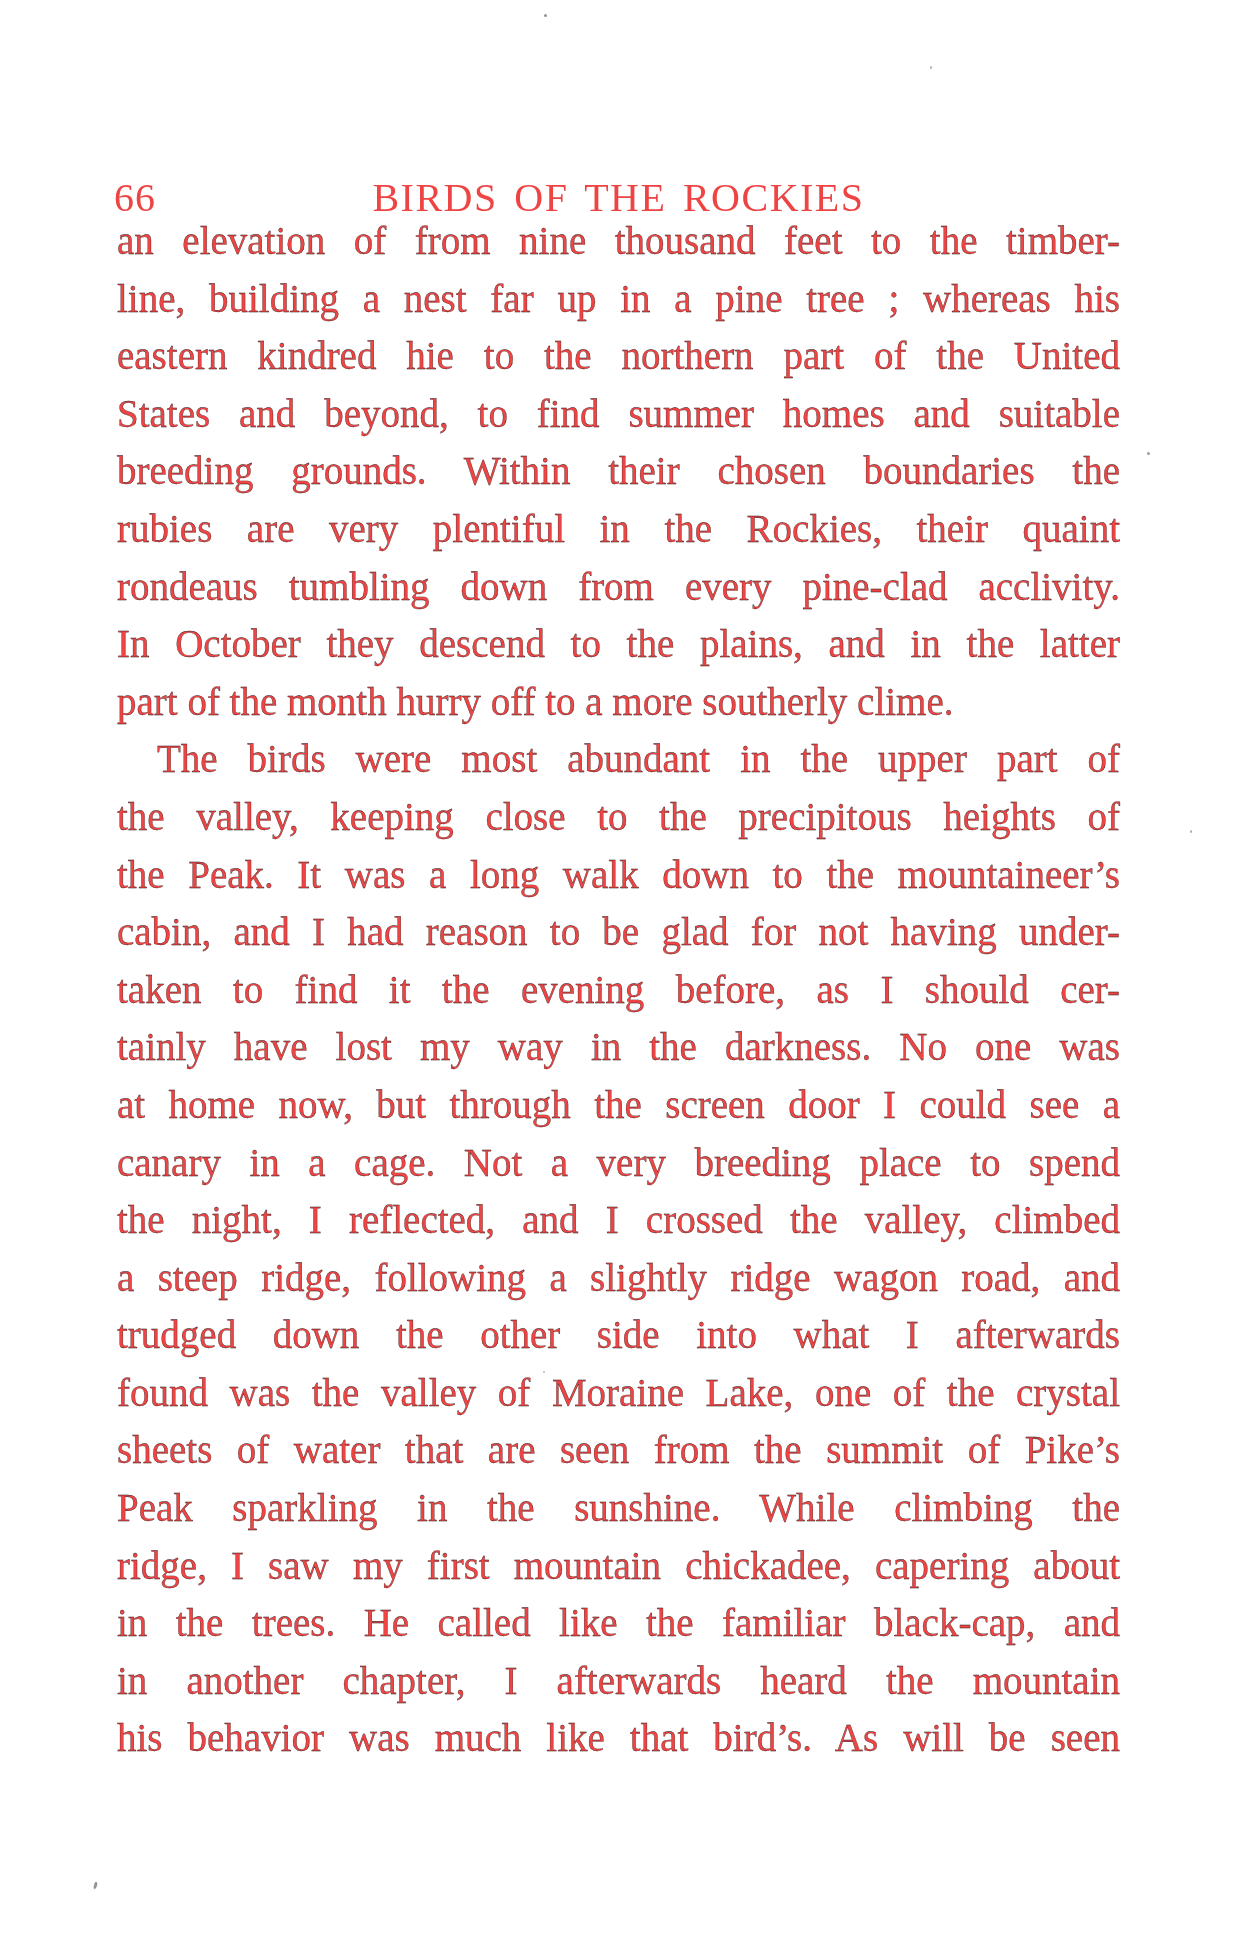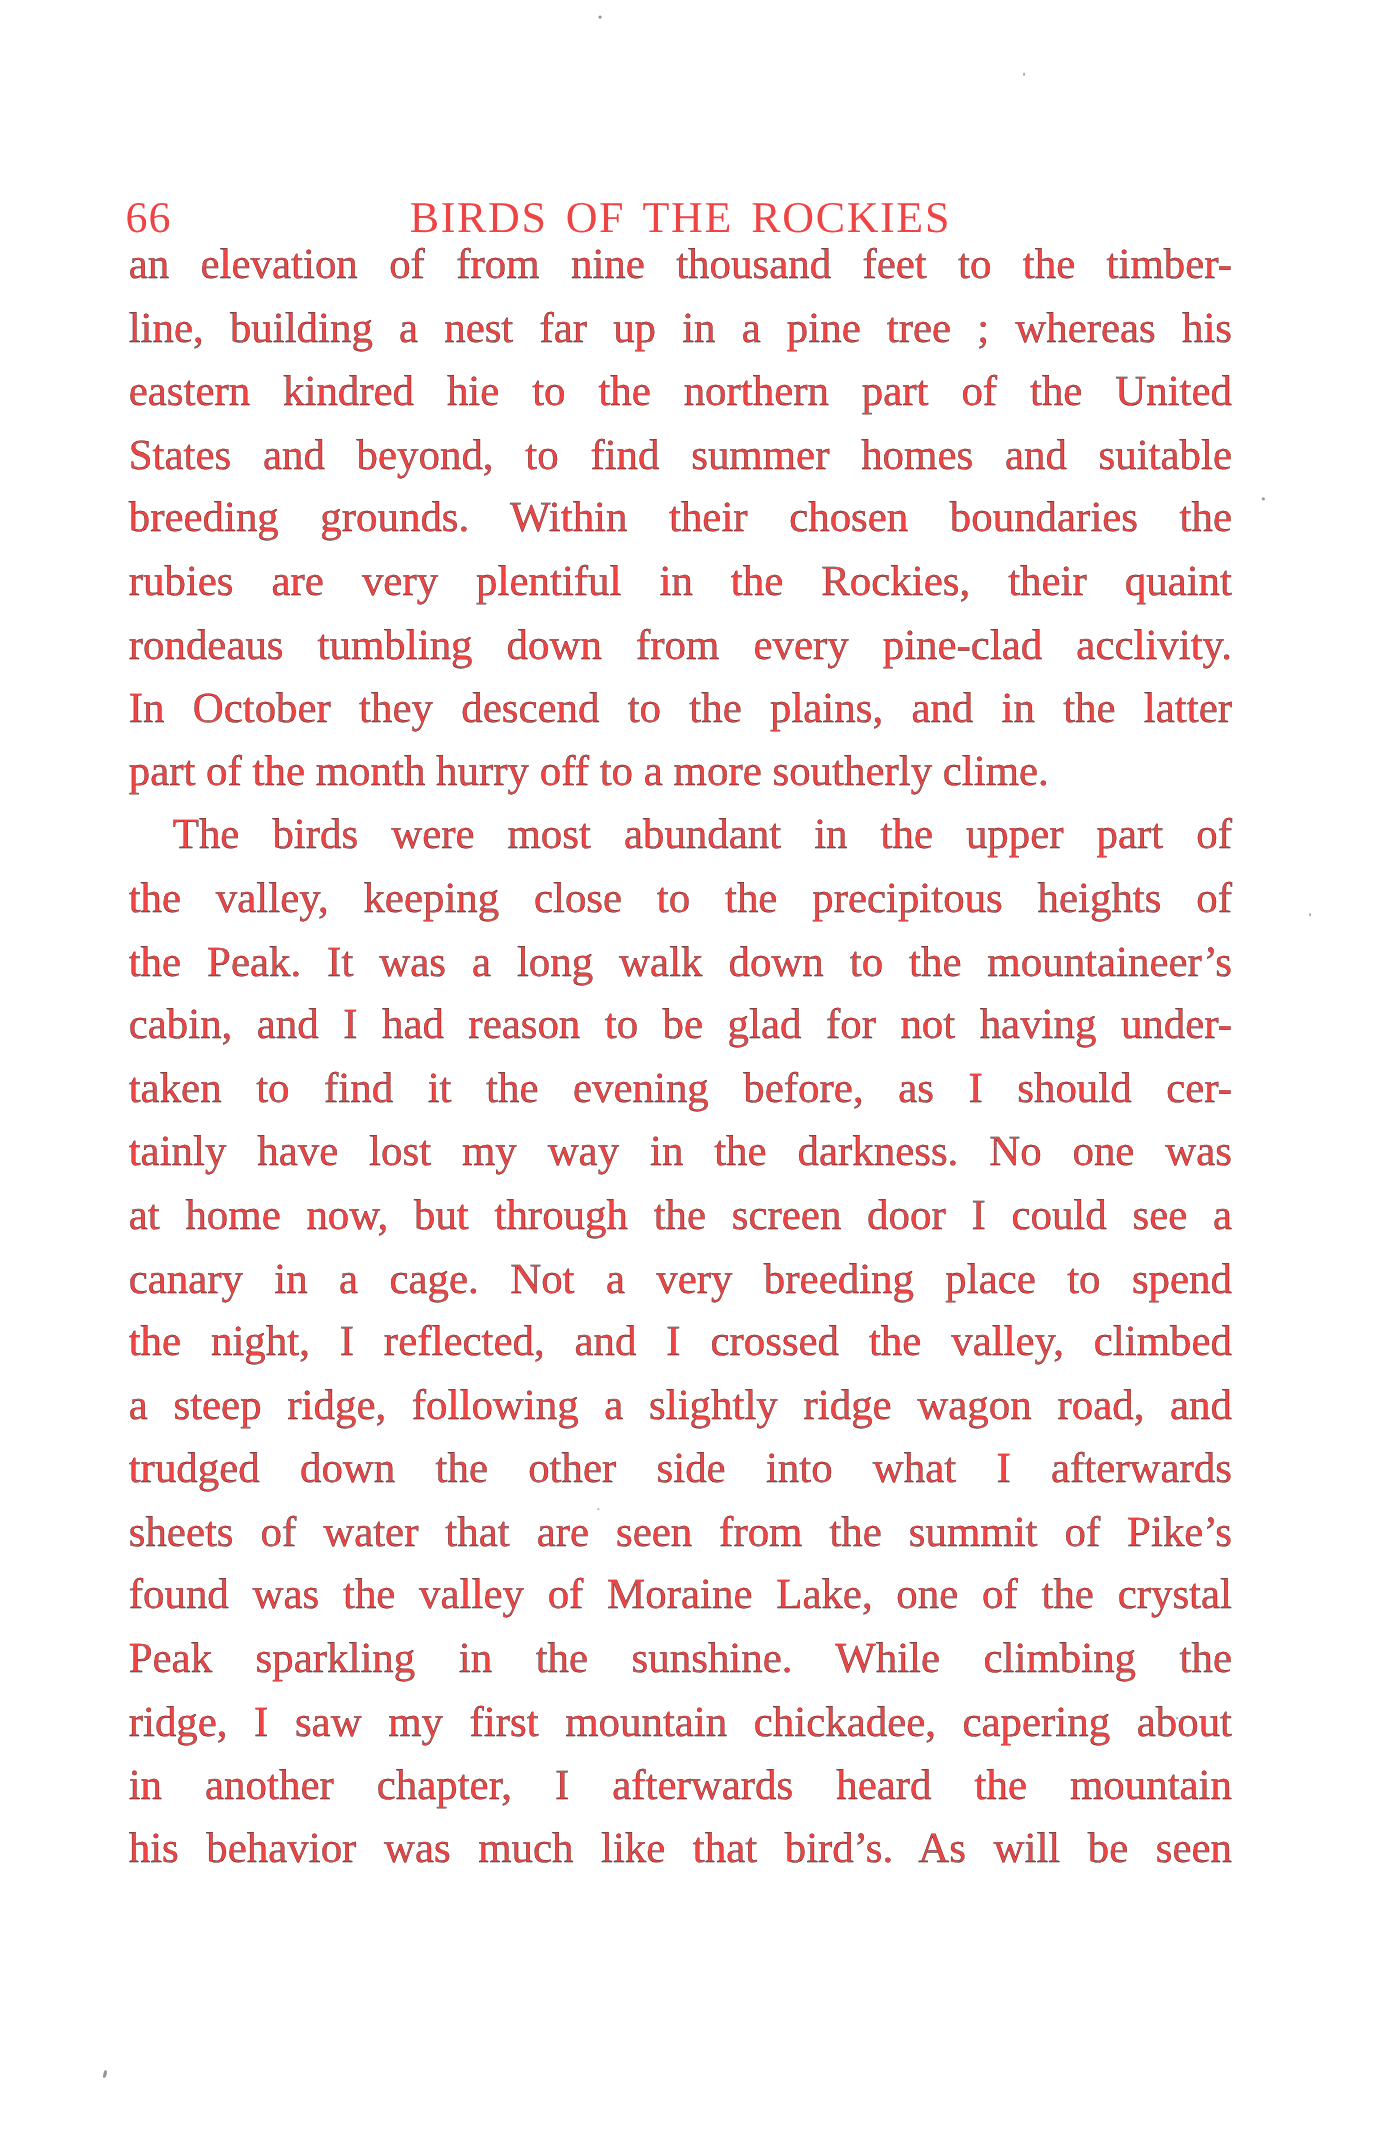--- a/index.html
+++ b/index.html
@@ -97,24 +97,25 @@
     <div class="line">the valley, keeping close to the precipitous heights of</div>
     <div class="line">the Peak. It was a long walk down to the mountaineer’s</div>
     <div class="line">cabin, and I had reason to be glad for not having under-</div>
     <div class="line">taken to find it the evening before, as I should cer-</div>
     <div class="line">tainly have lost my way in the darkness. No one was</div>
     <div class="line">at home now, but through the screen door I could see a</div>
     <div class="line">canary in a cage. Not a very breeding place to spend</div>
     <div class="line">the night, I reflected, and I crossed the valley, climbed</div>
     <div class="line">a steep ridge, following a slightly ridge wagon road, and</div>
     <div class="line">trudged down the other side into what I afterwards</div>
+    <div class="line">found was the valley of Moraine Lake, one of the crystal</div>
     <div class="line">sheets of water that are seen from the summit of Pike’s</div>
-    <div class="line">found was the valley of Moraine Lake, one of the crystal</div>
     <div class="line">Peak sparkling in the sunshine. While climbing the</div>
     <div class="line">ridge, I saw my first mountain chickadee, capering about</div>
+    <div class="line">in the trees. He called like the familiar black-cap, and</div>
     <div class="line">in another chapter, I afterwards heard the mountain</div>
     <div class="line">his behavior was much like that bird’s. As will be seen</div>
   </div>
 
   <div class="speck" id="speck-1"></div>
   <div class="speck" id="speck-2"></div>
   <div class="speck" id="speck-3"></div>
   <div class="speck" id="speck-4"></div>
   <div class="speck" id="speck-5"></div>
   <div class="speck" id="speck-6"></div>

